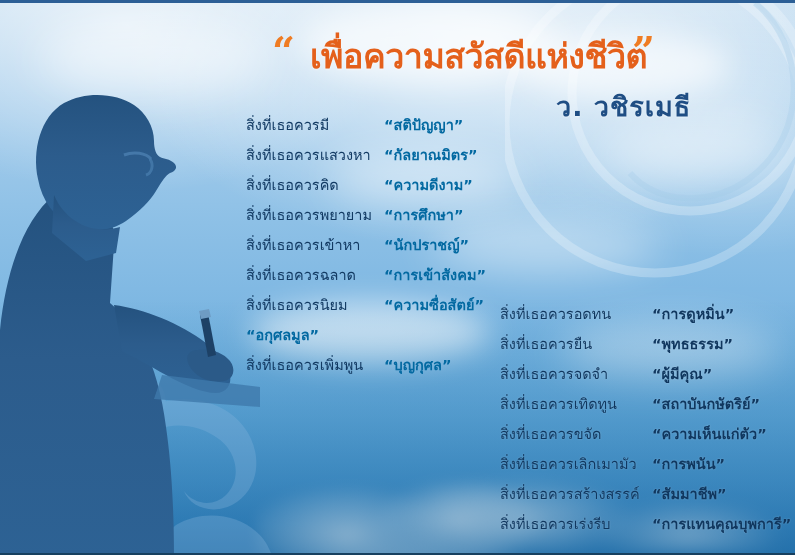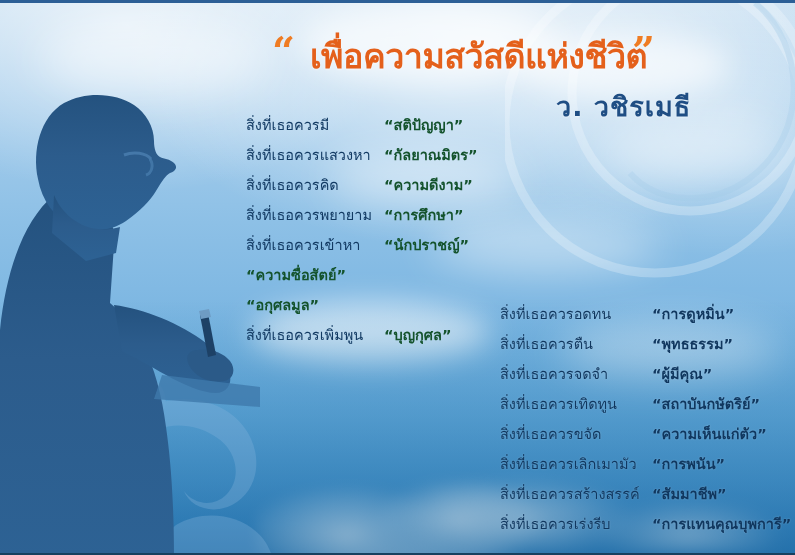--- a/index.html
+++ b/index.html
@@ -141,21 +141,21 @@
     font-size:14.5px;
     color:#123a63;
     font-weight:400;
     white-space:nowrap;
   }
   #col-left .label{width:138px;}
   #col-right .label{width:152px;margin-top:39px;}
   .row .value{
     font-size:14.5px;
     font-weight:700;
-    color:#14532d;
+    color:#0369a1;
     white-space:nowrap;
   }
   #col-right .row .label,
   #col-right .row .value{
     color:#10375f;
     text-shadow:0 0 2px rgba(255,255,255,.25);
   }
 </style>
 </head>
 <body>
@@ -287,38 +287,43 @@
     </div>
     <div class="row">
       <span class="label">สิ่งที่เธอควรพยายาม</span>
       <span class="value">“การศึกษา”</span>
     </div>
     <div class="row">
       <span class="label">สิ่งที่เธอควรเข้าหา</span>
       <span class="value">“นักปราชญ์”</span>
     </div>
     <div class="row">
+      <span class="label">สิ่งที่เธอควรฉลาด</span>
+      <span class="value">“การเข้าสังคม”</span>
+    </div>
+    <div class="row">
+      <span class="label">สิ่งที่เธอควรนิยม</span>
       <span class="value">“ความซื่อสัตย์”</span>
     </div>
     <div class="row">
       <span class="value">“อกุศลมูล”</span>
     </div>
     <div class="row">
       <span class="label">สิ่งที่เธอควรเพิ่มพูน</span>
       <span class="value">“บุญกุศล”</span>
     </div>
   </div>
 
   <div class="col" id="col-right">
     <div class="row">
       <span class="label">สิ่งที่เธอควรอดทน</span>
       <span class="value">“การดูหมิ่น”</span>
     </div>
     <div class="row">
-      <span class="label">สิ่งที่เธอควรตืน</span>
+      <span class="label">สิ่งที่เธอควรยืน</span>
       <span class="value">“พุทธธรรม”</span>
     </div>
     <div class="row">
       <span class="label">สิ่งที่เธอควรจดจำ</span>
       <span class="value">“ผู้มีคุณ”</span>
     </div>
     <div class="row">
       <span class="label">สิ่งที่เธอควรเทิดทูน</span>
       <span class="value">“สถาบันกษัตริย์”</span>
     </div>

